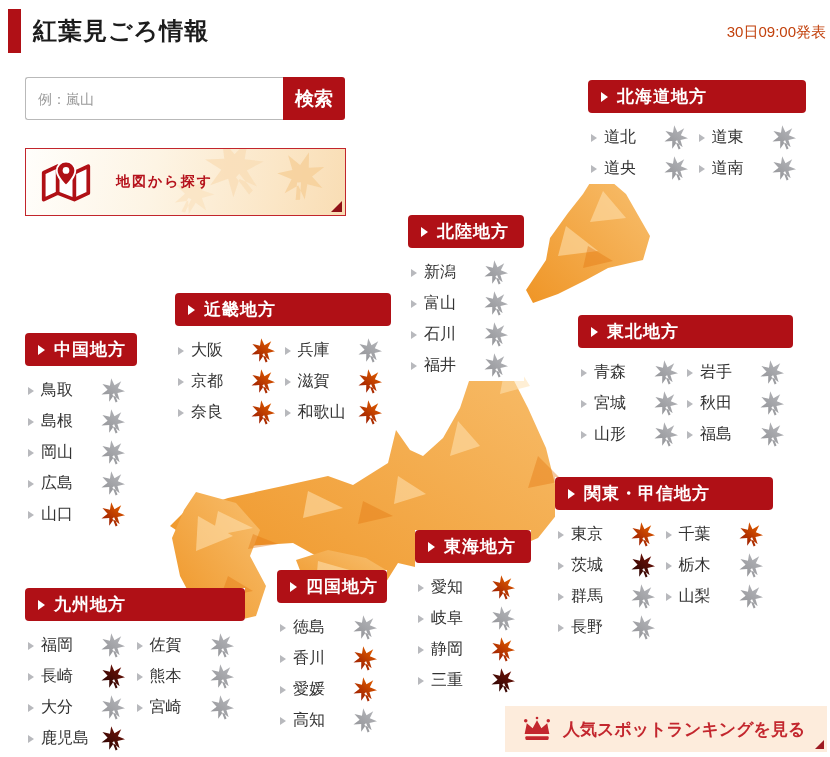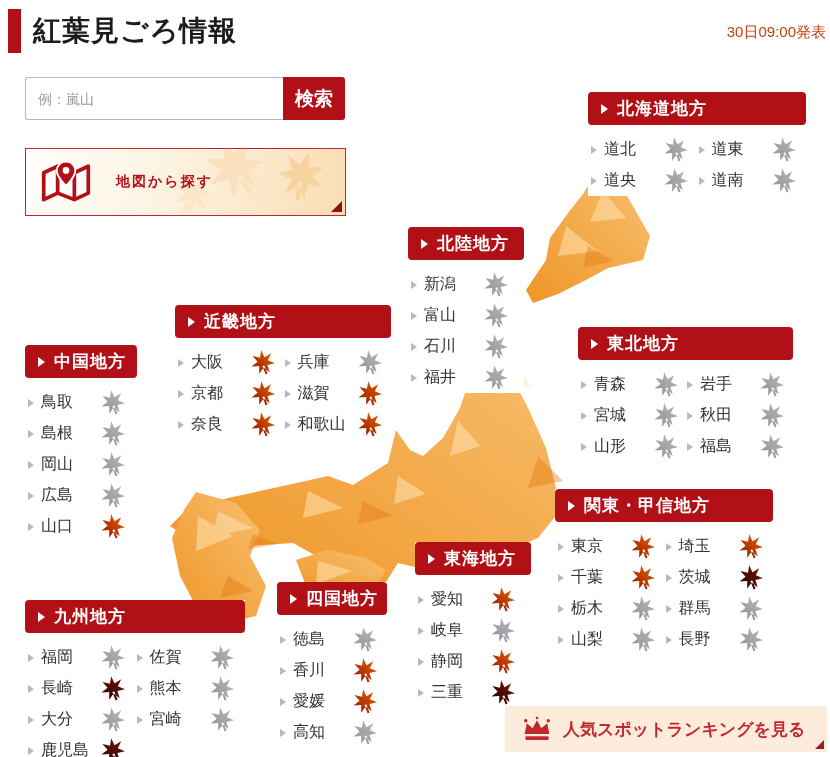--- a/index.html
+++ b/index.html
@@ -7,21 +7,21 @@
     --ranking-bg:#fdecdc;
     --ranking-text:#c3272e;
   }
   *{margin:0;padding:0;box-sizing:border-box;}
   html,body{background:#fff;}
   body{font-family:"Liberation Sans","DejaVu Sans",sans-serif;}
   #canvas{position:relative;width:830px;height:757px;background:#fff;overflow:hidden;}
 
   
   .accent-bar{position:absolute;left:8px;top:9px;width:13px;height:44px;background:var(--brand-red);}
-  .page-title{position:absolute;left:33px;top:10px;font-size:28px;line-height:42px;font-weight:bold;color:#1c1c1c;letter-spacing:1px;}
+  .page-title{position:absolute;left:33px;top:10px;font-size:24px;line-height:42px;font-weight:bold;color:#1c1c1c;letter-spacing:1px;}
   .published{position:absolute;right:4px;top:23px;font-size:15px;color:#c2410c;}
 
   
   .search-wrap{position:absolute;left:25px;top:77px;width:320px;height:43px;display:flex;z-index:3;}
   .search-input{flex:1;height:43px;border:1px solid #b9b9b9;border-right:none;border-radius:3px 0 0 3px;padding:12px 12px;font-size:14px;color:#333;outline:none;}
   .search-input::placeholder{color:#999;}
   .search-btn{width:62px;height:43px;border:none;background:var(--brand-red);color:#fff;font-size:19px;font-weight:bold;border-radius:0 3px 3px 0;cursor:pointer;}
 
   
   .map-btn{position:absolute;left:25px;top:148px;width:321px;height:68px;border:1px solid #c2252c;
@@ -29,21 +29,21 @@
     display:flex;align-items:center;padding-left:14px;cursor:pointer;z-index:3;text-decoration:none;overflow:hidden;}
   .map-btn .deco{position:absolute;pointer-events:none;}
   .map-btn-label{position:relative;margin-left:24px;font-size:14px;font-weight:bold;color:#b5121c;letter-spacing:2px;}
   .corner{position:absolute;right:3px;bottom:3px;width:0;height:0;border-left:11px solid transparent;border-bottom:11px solid #8f1016;}
   .corner.small{border-left-width:9px;border-bottom-width:9px;border-bottom-color:#9e1b23;}
 
   
   .japan-map{position:absolute;left:158px;top:156px;width:505px;height:478px;z-index:0;}
 
   
-  .region{position:absolute;background:#fff;z-index:2;margin-top:12px;}
+  .region{position:absolute;background:#fff;z-index:2;}
   .region-header{height:33px;width:100%;background:var(--brand-red);border-radius:4px;display:flex;align-items:center;gap:9px;padding-left:13px;color:#fff;font-size:17px;font-weight:bold;cursor:pointer;letter-spacing:1px;}
   .tri{display:inline-block;width:0;height:0;}
   .tri-white{border-top:5px solid transparent;border-bottom:5px solid transparent;border-left:7px solid #fff;}
   .tri-gray{border-top:4px solid transparent;border-bottom:4px solid transparent;border-left:6px solid #b8b9bd;margin-right:7px;}
   .region-items{margin-top:9px;display:grid;padding-left:3px;}
   .cols-1{grid-template-columns:1fr;}
   .cols-2{grid-template-columns:1fr 1fr;}
   .pref{height:31px;display:flex;align-items:center;text-decoration:none;cursor:pointer;}
   .pref-name{font-size:16px;color:#333;min-width:56px;white-space:nowrap;}
   .leaf{width:28px;height:26px;flex:0 0 auto;transform:rotate(-8deg);margin-left:2px;}
@@ -383,27 +383,20 @@
       <div class="region-items cols-2">
         <a class="pref">
           <i class="tri tri-gray"></i>
           <span class="pref-name">東京</span>
           <svg class="leaf" viewBox="0 0 64 64">
             <use href="#leaf-shape" xlink:href="#leaf-shape" fill="url(#grad-red)"></use>
           </svg>
         </a>
         <a class="pref">
           <i class="tri tri-gray"></i>
-          <span class="pref-name">埼玉</span>
-          <svg class="leaf" viewBox="0 0 64 64">
-            <use href="#leaf-shape" xlink:href="#leaf-shape" fill="url(#grad-red)"></use>
-          </svg>
-        </a>
-        <a class="pref">
-          <i class="tri tri-gray"></i>
           <span class="pref-name">千葉</span>
           <svg class="leaf" viewBox="0 0 64 64">
             <use href="#leaf-shape" xlink:href="#leaf-shape" fill="url(#grad-red)"></use>
           </svg>
         </a>
         <a class="pref">
           <i class="tri tri-gray"></i>
           <span class="pref-name">茨城</span>
           <svg class="leaf" viewBox="0 0 64 64">
             <use href="#leaf-shape" xlink:href="#leaf-shape" fill="url(#grad-dark)"></use>

